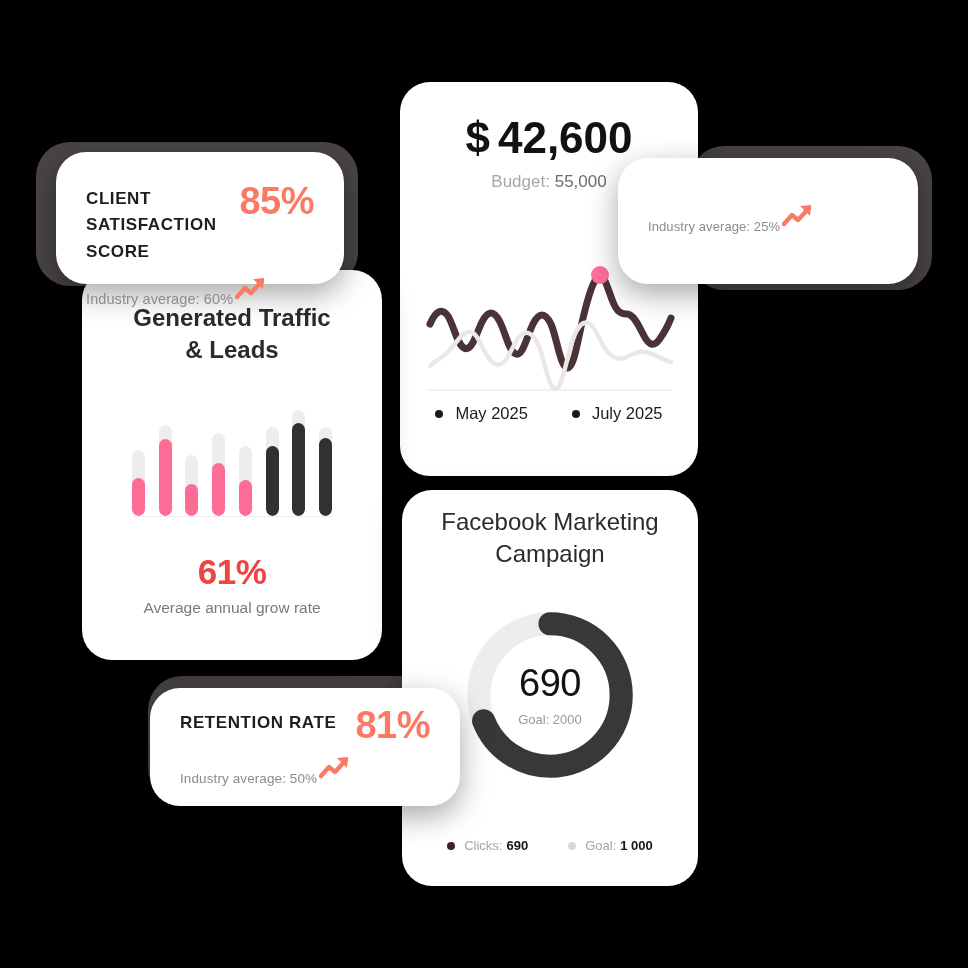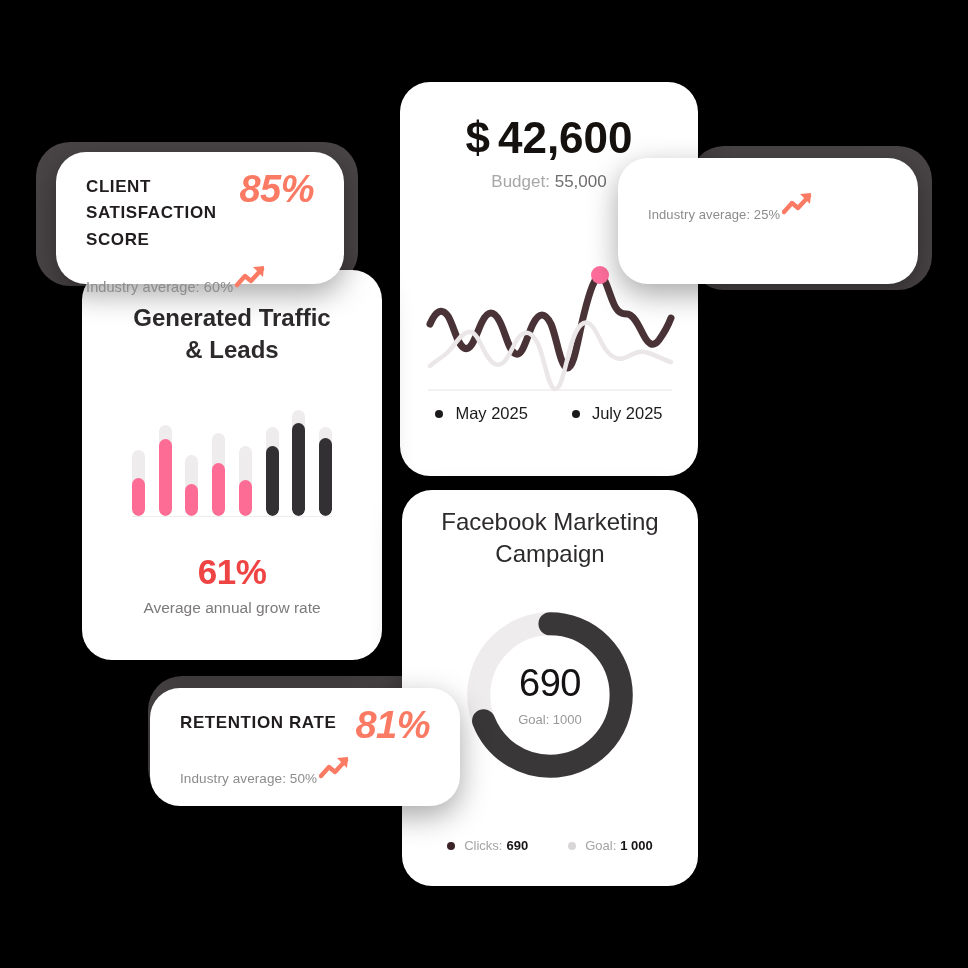--- a/index.html
+++ b/index.html
@@ -33,21 +33,21 @@
   
   .card {
     position: absolute;
     background: #ffffff;
     border-radius: 30px;
     box-shadow: 0 10px 30px rgba(0,0,0,0.35);
   }
 
   
   .kpi {
-    padding: 22px 30px 20px 30px;
+    padding: 34px 30px 20px 30px;
     box-sizing: border-box;
   }
   .kpi-top {
     display: flex;
     align-items: flex-start;
     justify-content: space-between;
   }
   .kpi-title {
     font-weight: 700;
     font-size: 17px;
@@ -58,21 +58,20 @@
     max-width: 210px;
   }
   .kpi-pct {
     font-weight: 700;
     font-size: 38px;
     line-height: 1;
     color: #fa7a63;
     letter-spacing: -0.5px;
     white-space: nowrap;
     margin-top: -4px;
-    font-style: italic;
   }
   .kpi-foot {
     display: flex;
     align-items: flex-end;
     margin-top: 10px;
   }
   .kpi-avg {
     font-size: 14.5px;
     color: #8d8b8c;
     letter-spacing: 0.1px;
@@ -336,21 +335,21 @@
       <div>Campaign</div>
     </div>
 
     <div class="donut-wrap">
       <svg viewBox="0 0 100 100">
         <circle cx="50" cy="50" r="40" fill="none" stroke="#efeced" stroke-width="13"></circle>
         <circle cx="50" cy="50" r="40" fill="none" stroke="#3a3739" stroke-width="13" stroke-linecap="round" stroke-dasharray="173.4 251.3" transform="rotate(-90 50 50)"></circle>
       </svg>
       <div class="donut-center">
         <div class="donut-value">690</div>
-        <div class="donut-goal">Goal: 1000</div>
+        <div class="donut-goal">Goal: 2000</div>
       </div>
     </div>
 
     <div class="fb-legend">
       <div class="fb-leg-item">
         <span class="fb-leg-dot" style="background:#3a2428;"></span>
         <span>Clicks:</span>
         <span class="fb-leg-val">690</span>
       </div>
       <div class="fb-leg-item">

